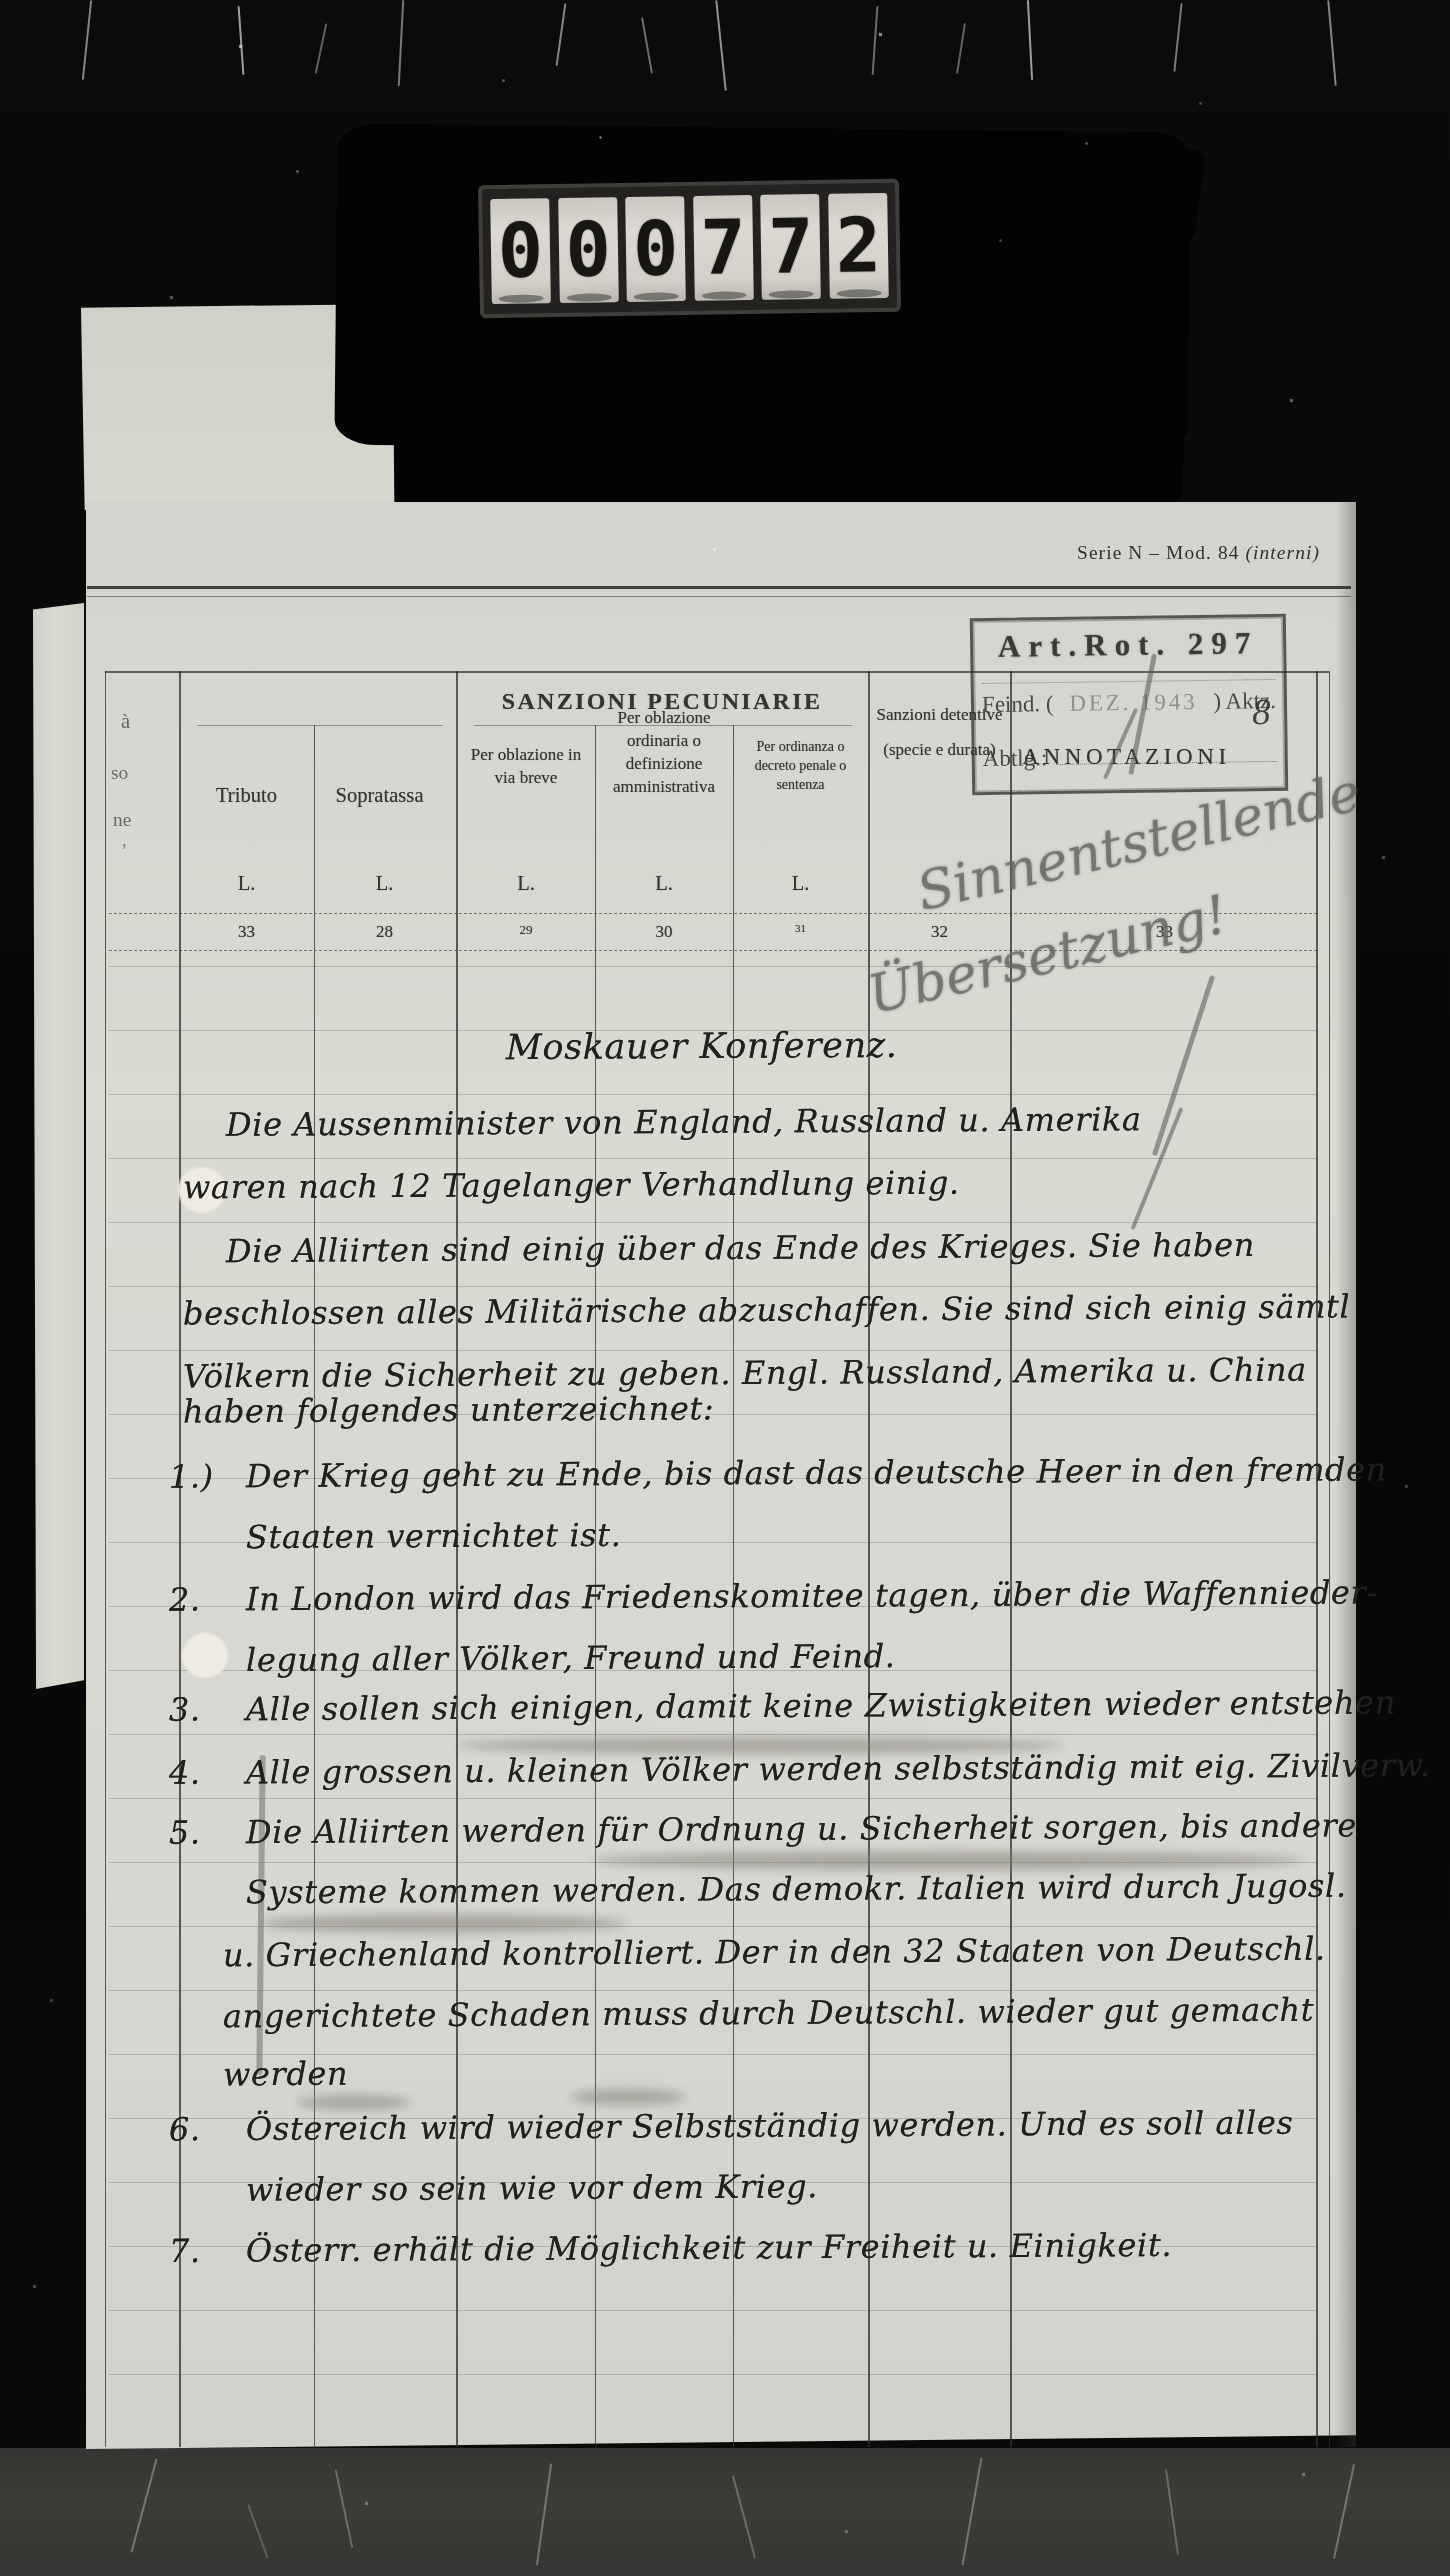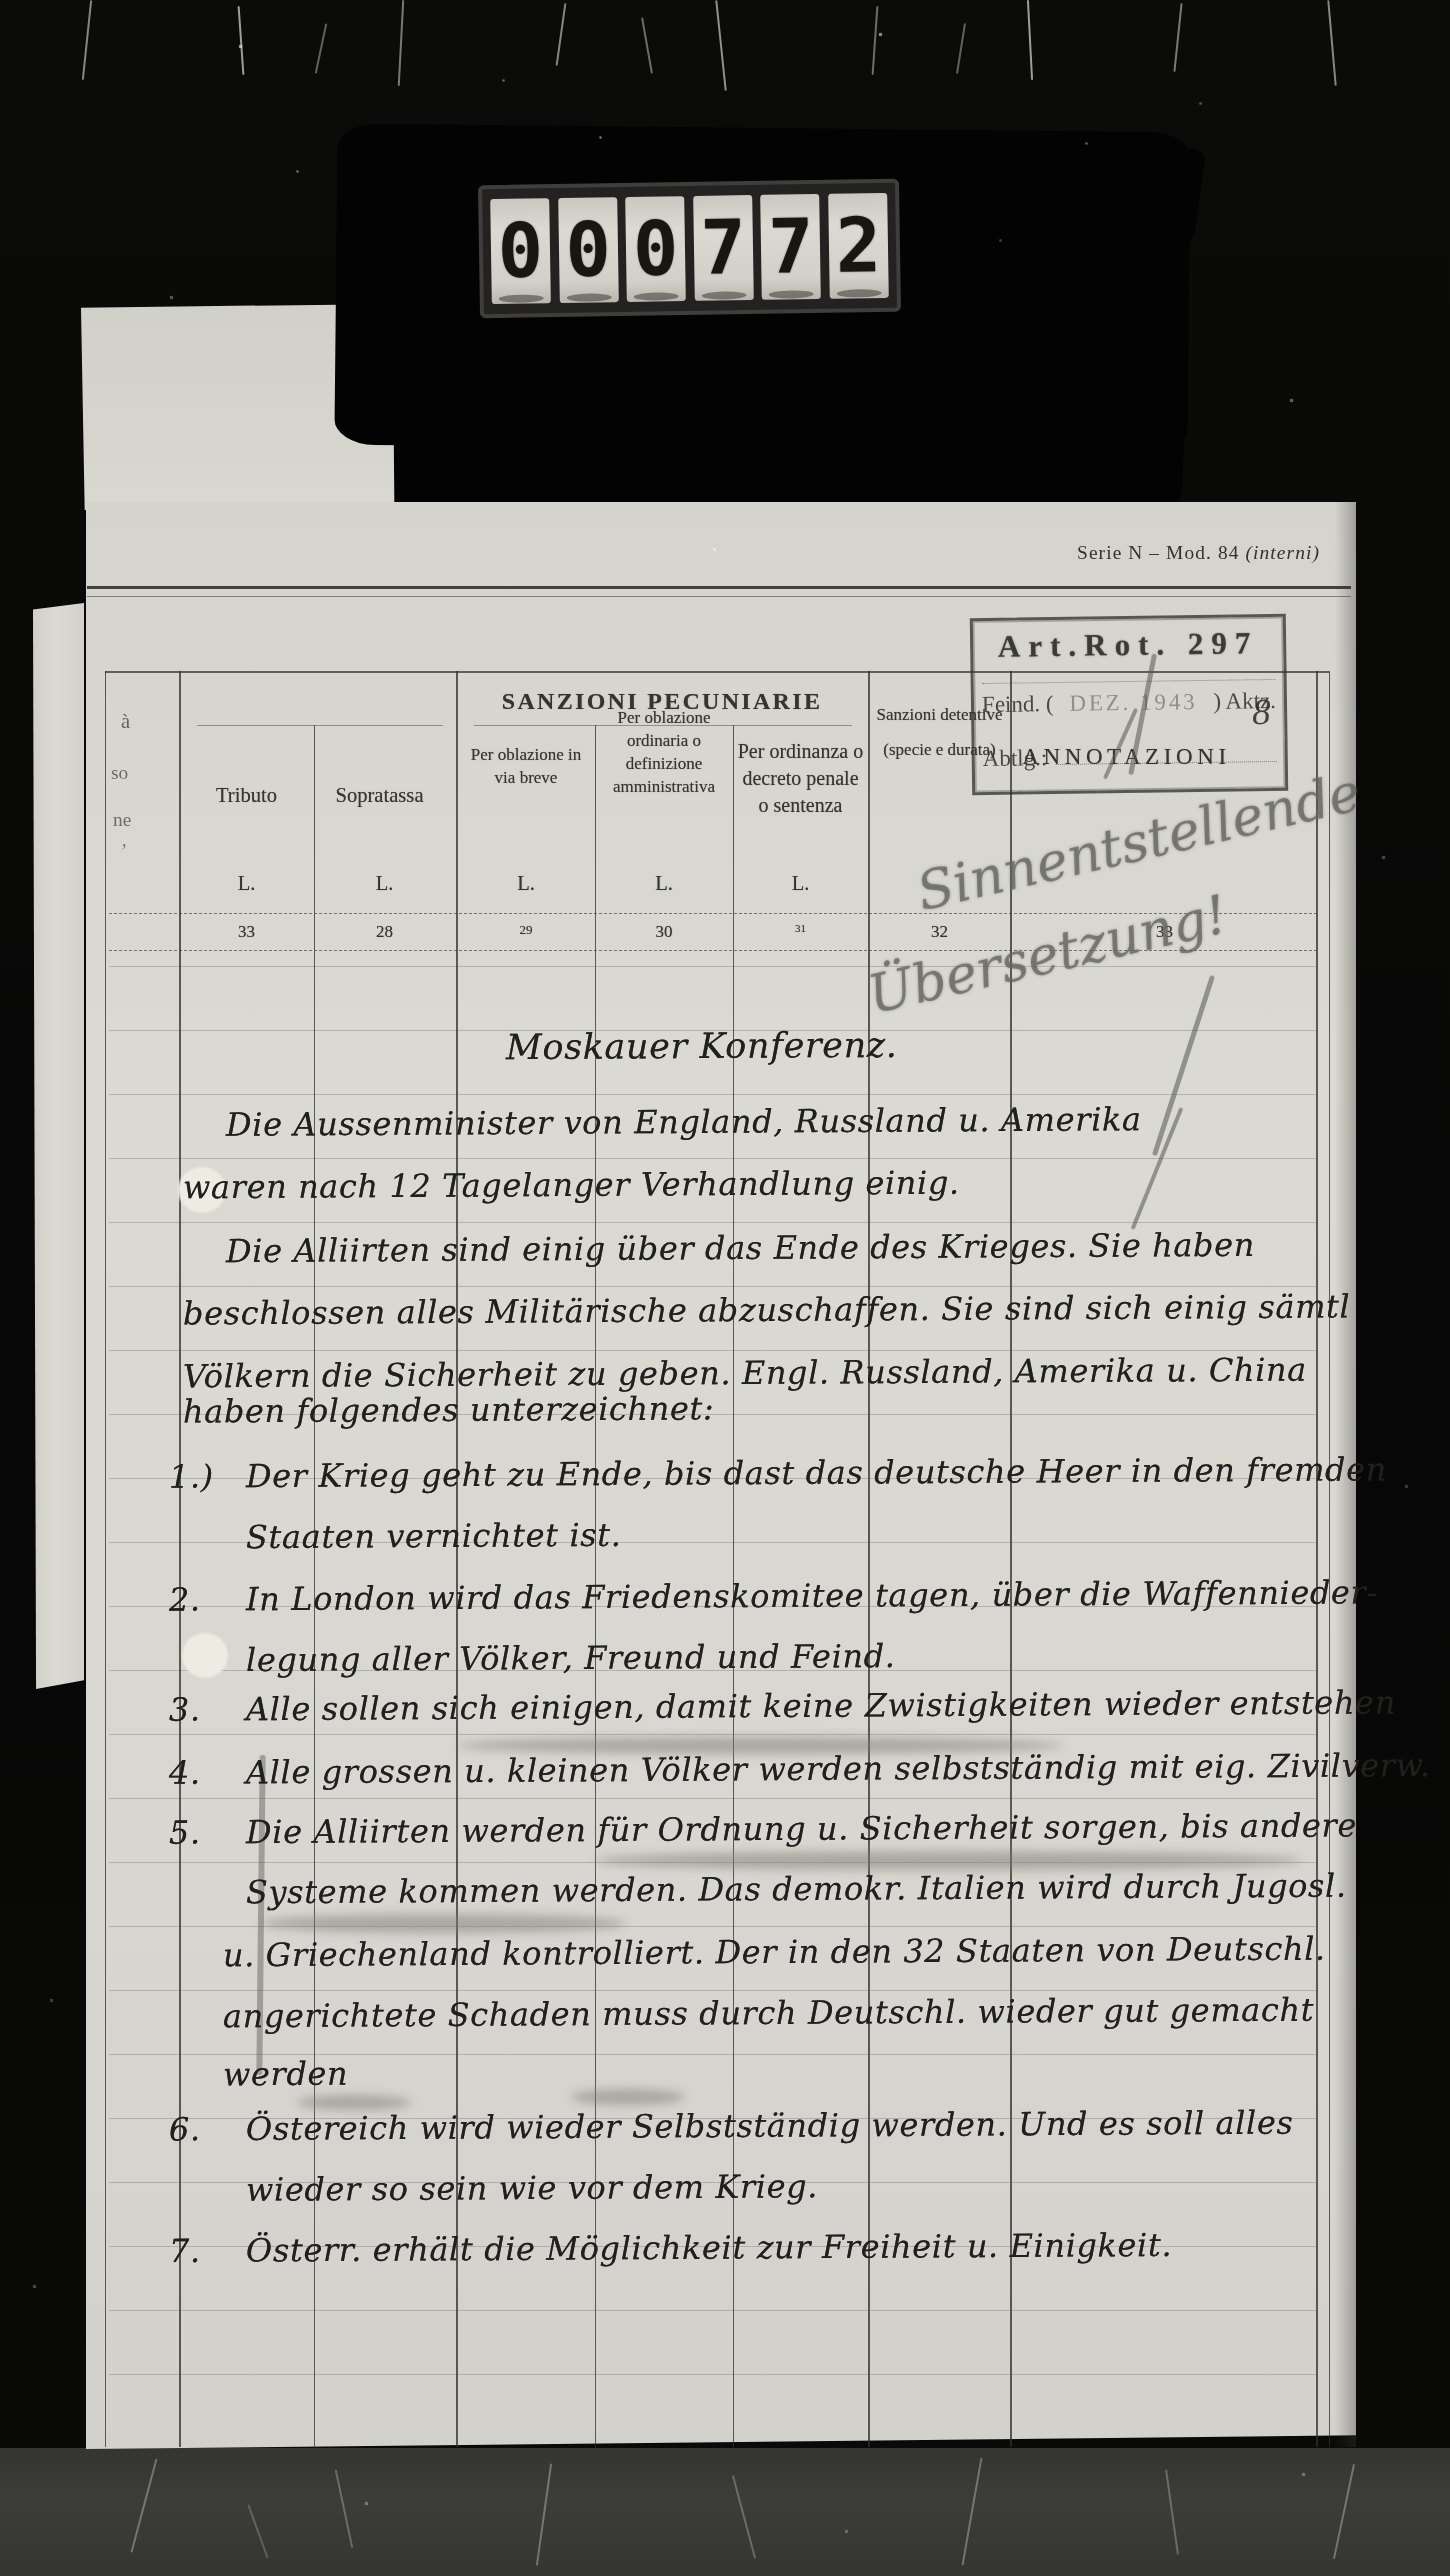--- a/index.html
+++ b/index.html
@@ -153,21 +153,21 @@
   <div class="abs pr" style="left:122px;top:830px;font-size:18.3px;opacity:.6">,</div>
 
   <div class="colhead" style="left:462px;width:400px;top:685px;font-size:24px;letter-spacing:2.3px;font-weight:bold">SANZIONI PECUNIARIE</div>
   <div class="hline" style="left:197px;top:725px;width:246px;opacity:.6"></div>
   <div class="hline" style="left:474px;top:725px;width:378px;opacity:.6"></div>
 
   <div class="colhead" style="left:185px;width:123px;top:782px;font-size:20.6px">Tributo</div>
   <div class="colhead" style="left:313px;width:133px;top:782px;font-size:20.6px">Sopratassa</div>
   <div class="colhead" style="left:459px;width:134px;top:744px;font-size:17px">Per oblazione in via breve</div>
   <div class="colhead" style="left:598px;width:132px;top:707px;font-size:17px">Per oblazione ordinaria o definizione amministrativa</div>
-  <div class="colhead" style="left:736px;width:129px;top:738px;font-size:20px">Per ordinanza o decreto penale o sentenza</div>
+  <div class="colhead" style="left:736px;width:129px;top:738px;font-size:14px">Per ordinanza o decreto penale o sentenza</div>
   <div class="colhead" style="left:871px;width:137px;top:698px;font-size:17px;line-height:2.05">Sanzioni detentive (specie e durata)</div>
   <div class="colhead" style="left:975px;width:303px;top:741px;font-size:23px;letter-spacing:4.6px">ANNOTAZIONI</div>
 
   <div class="colhead" style="left:185px;width:123px;top:870px;font-size:20.6px">L.</div>
   <div class="colhead" style="left:318px;width:133px;top:870px;font-size:20.6px">L.</div>
   <div class="colhead" style="left:459px;width:134px;top:870px;font-size:20.6px">L.</div>
   <div class="colhead" style="left:598px;width:132px;top:870px;font-size:20.6px">L.</div>
   <div class="colhead" style="left:736px;width:129px;top:870px;font-size:20.6px">L.</div>
 
   <div class="dashed" style="left:109px;top:913px;width:1208px"></div>

